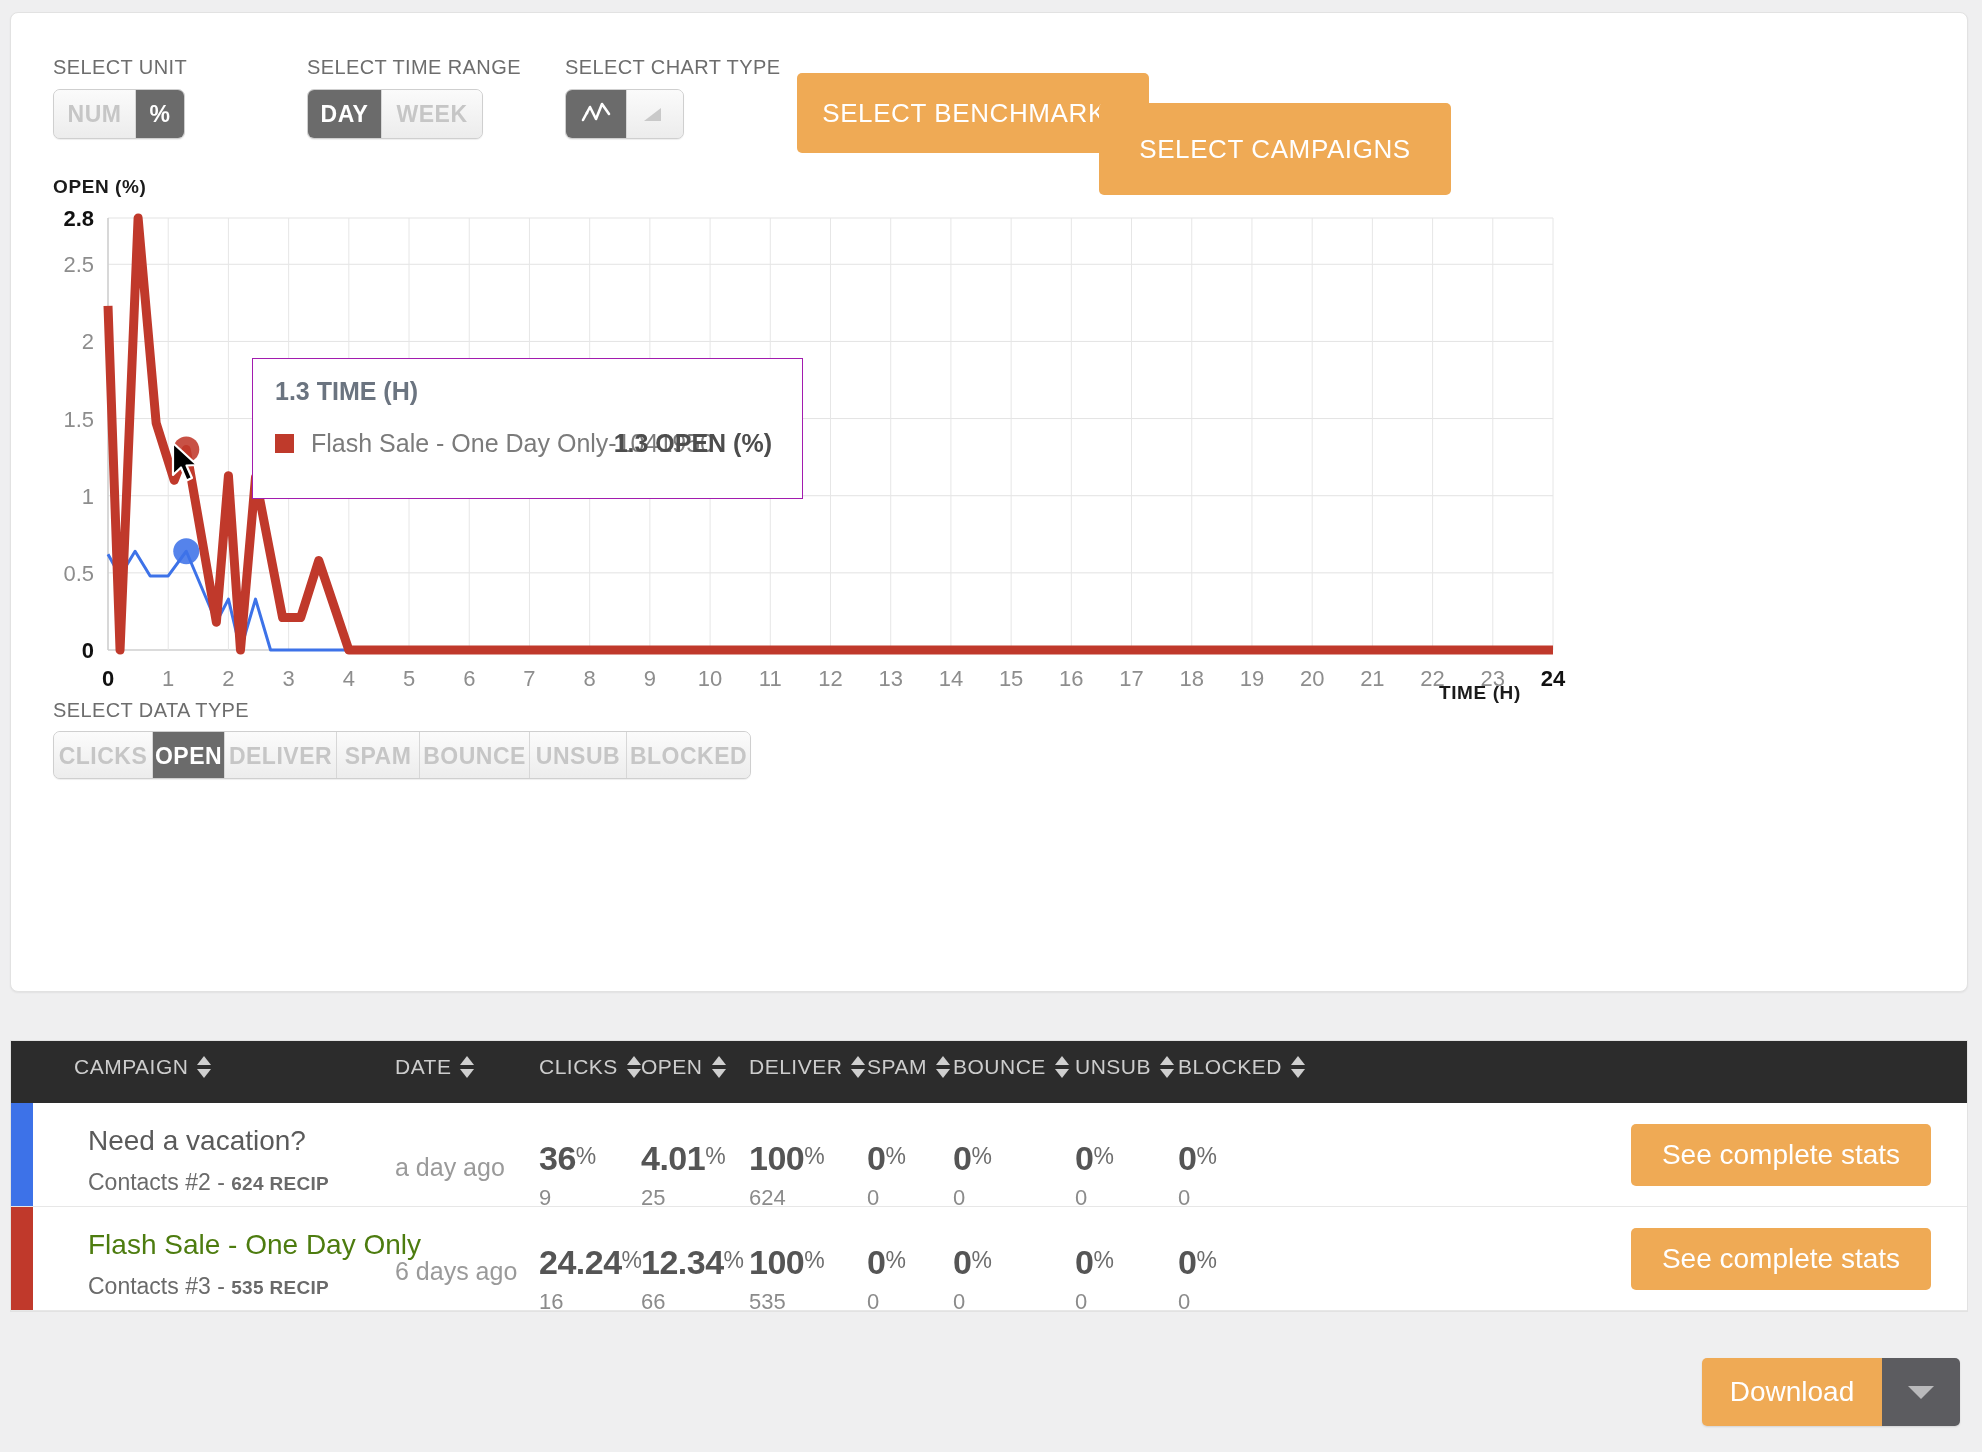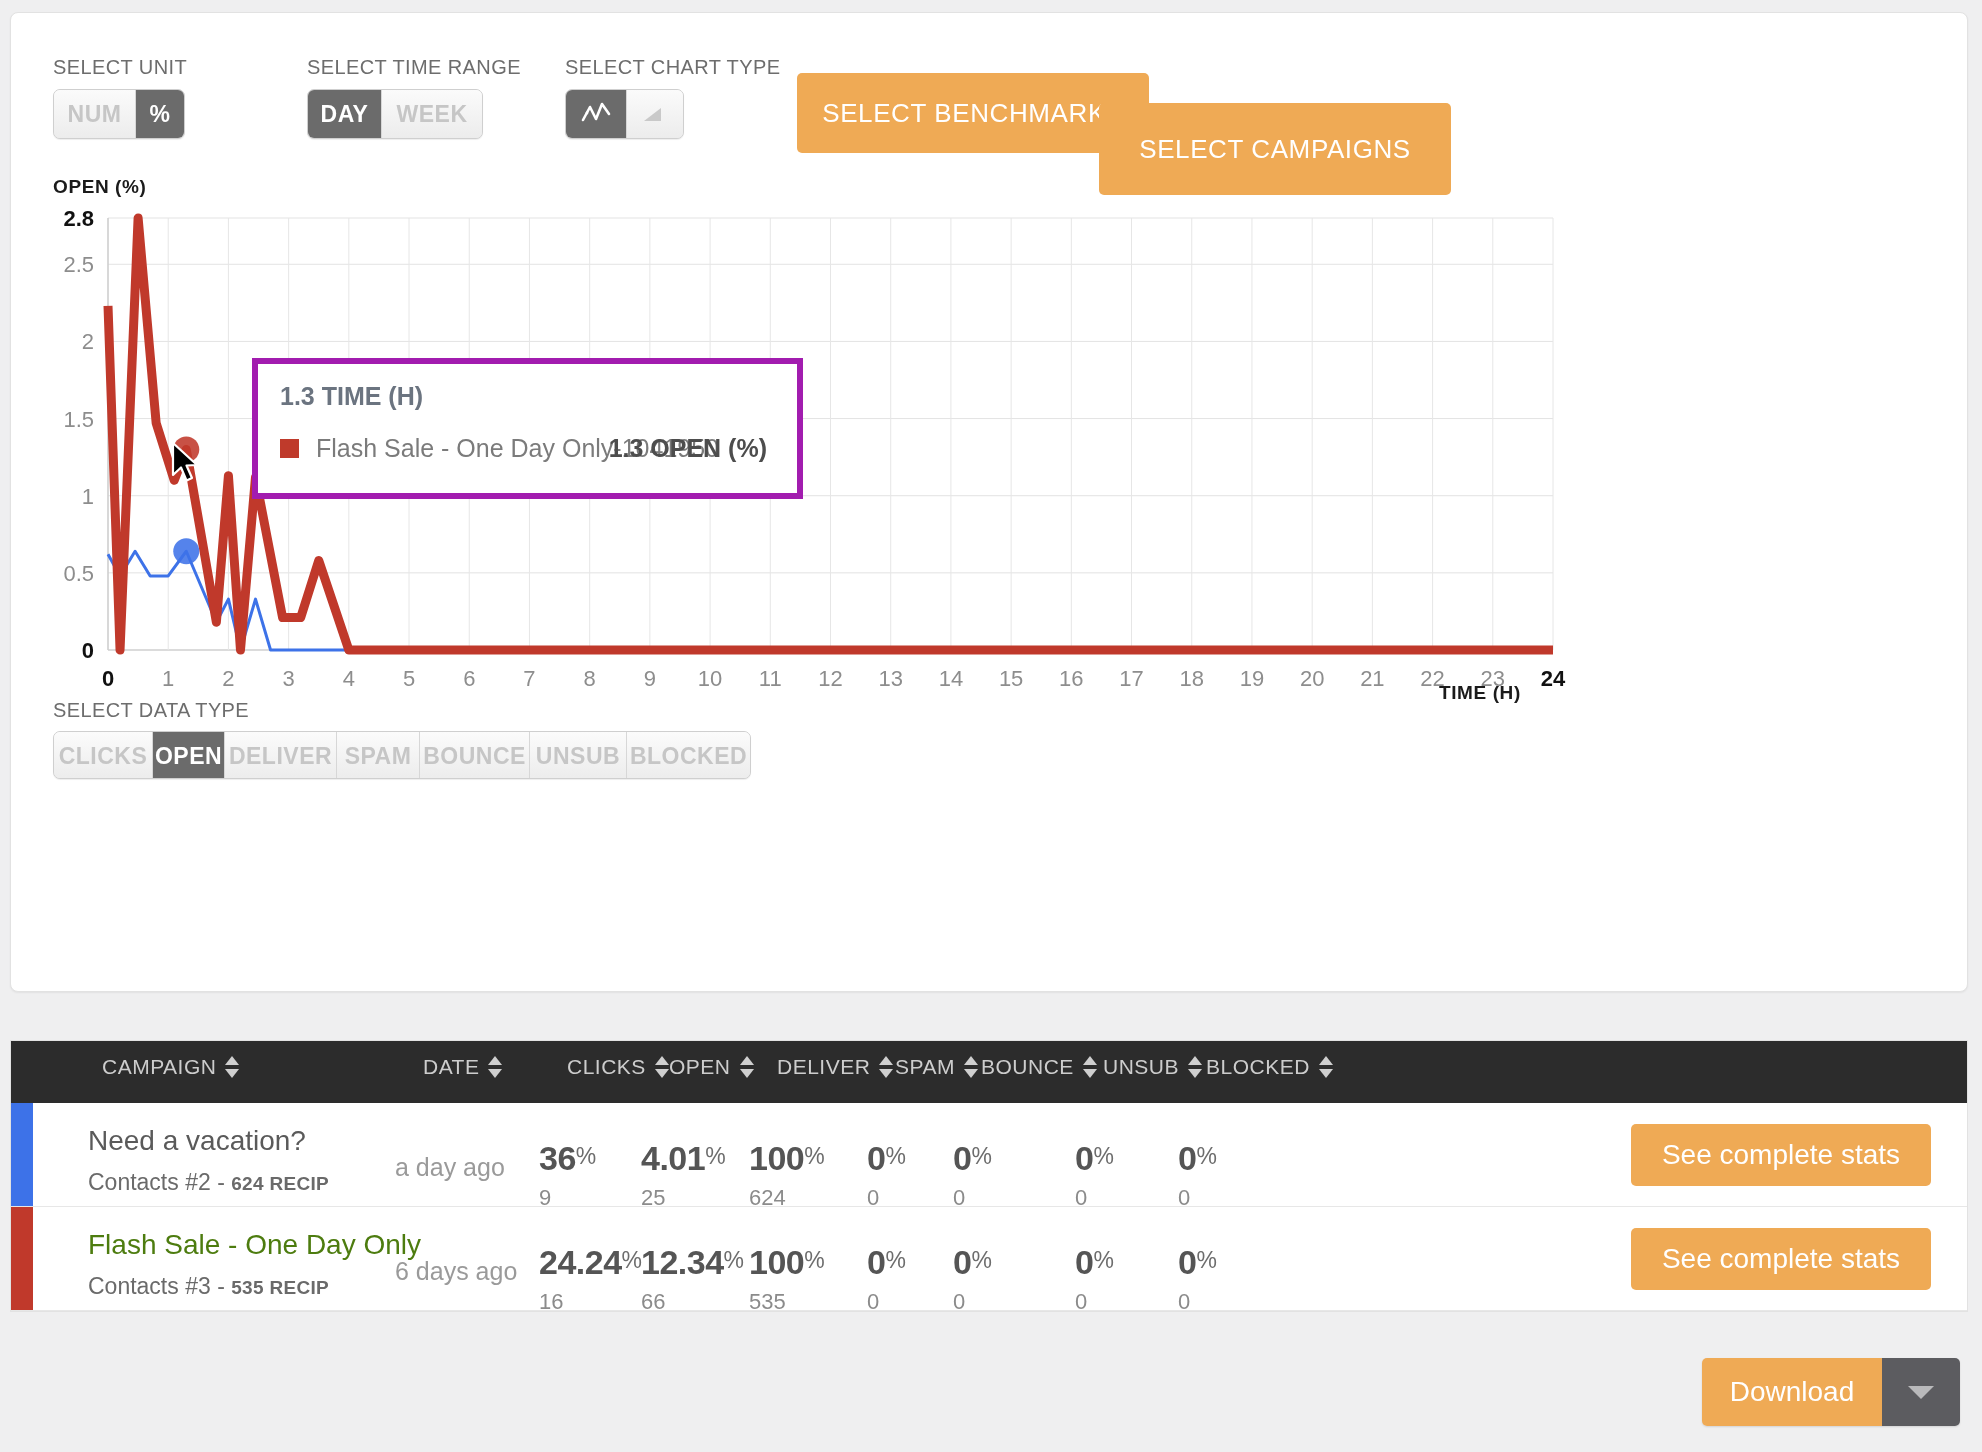--- a/index.html
+++ b/index.html
@@ -40,38 +40,38 @@
     font-size:26px;letter-spacing:.6px;cursor:pointer;
     font-family:"Liberation Sans", sans-serif;
   }
 
   
   .axis-title{font-size:19px;font-weight:bold;color:#1b1b1b;letter-spacing:.6px;}
   .tickl{font-size:22px;fill:#8d8d8d;font-family:"Liberation Sans", sans-serif;}
   .tickl.bold{fill:#111;font-weight:bold;}
 
   .tooltip{
-    position:absolute;background:#fff;border:6px solid #a21caf;
+    position:absolute;background:#fff;border:1px solid #a21caf;
     box-sizing:border-box;padding:18px 22px 20px 22px;
   }
   .tt-title{font-size:25px;font-weight:bold;color:#6b7480;margin-bottom:14px;}
   .tt-row{display:flex;align-items:center;font-size:25px;color:#7b7b7b;height:46px;}
   .tt-sw{width:19px;height:19px;margin-right:17px;flex:none;}
   .tt-name{white-space:nowrap;}
   .tt-val{font-weight:bold;color:#4d4d4d;position:absolute;right:30px;white-space:nowrap;}
 
   
   .tbl{
     position:absolute;left:10px;top:1040px;width:1958px;
     background:#fff;border:1px solid #e2e2e2;box-sizing:border-box;
   }
   .thead{background:#2c2c2c;height:62px;position:relative;}
   .th{
     position:absolute;top:0;height:52px;display:flex;align-items:center;
-    color:#cdcdcd;font-size:21px;letter-spacing:.5px;cursor:pointer;margin-left:28px;
+    color:#cdcdcd;font-size:21px;letter-spacing:.5px;cursor:pointer;
   }
   .sorticon{display:inline-flex;flex-direction:column;margin-left:9px;}
   .sorticon i{
     width:0;height:0;border-left:7px solid transparent;border-right:7px solid transparent;
     display:block;
   }
   .sorticon i.up{border-bottom:9px solid #cfcfcf;margin-bottom:4px;}
   .sorticon i.dn{border-top:9px solid #cfcfcf;}
 
   .trow{position:relative;height:103px;border-bottom:1px solid #e7e7e7;background:#fff;padding-left:16px;}

